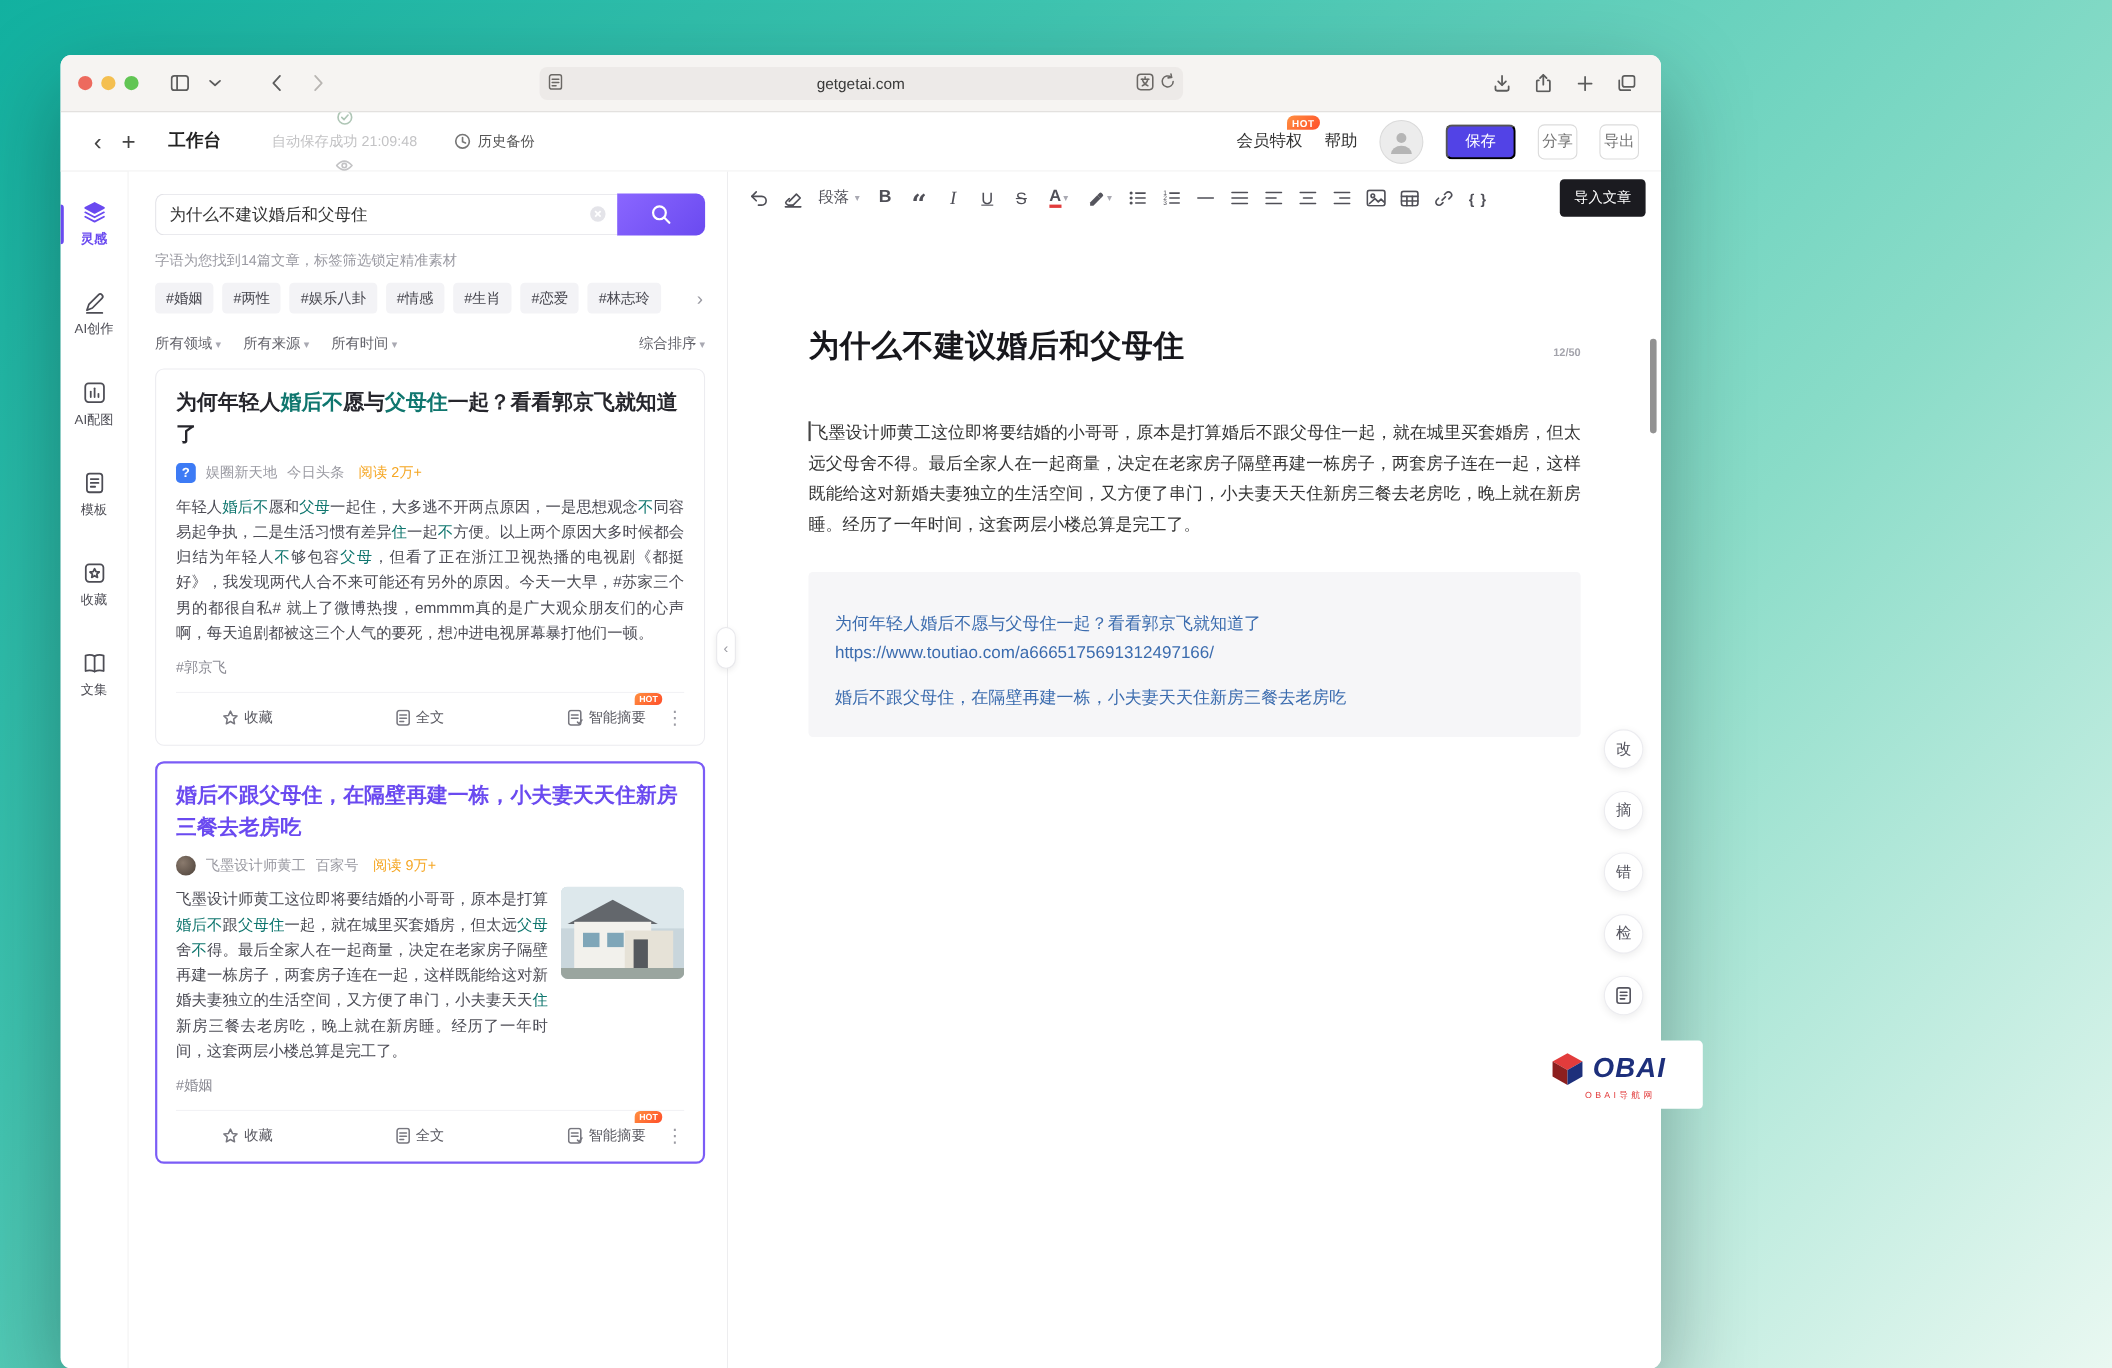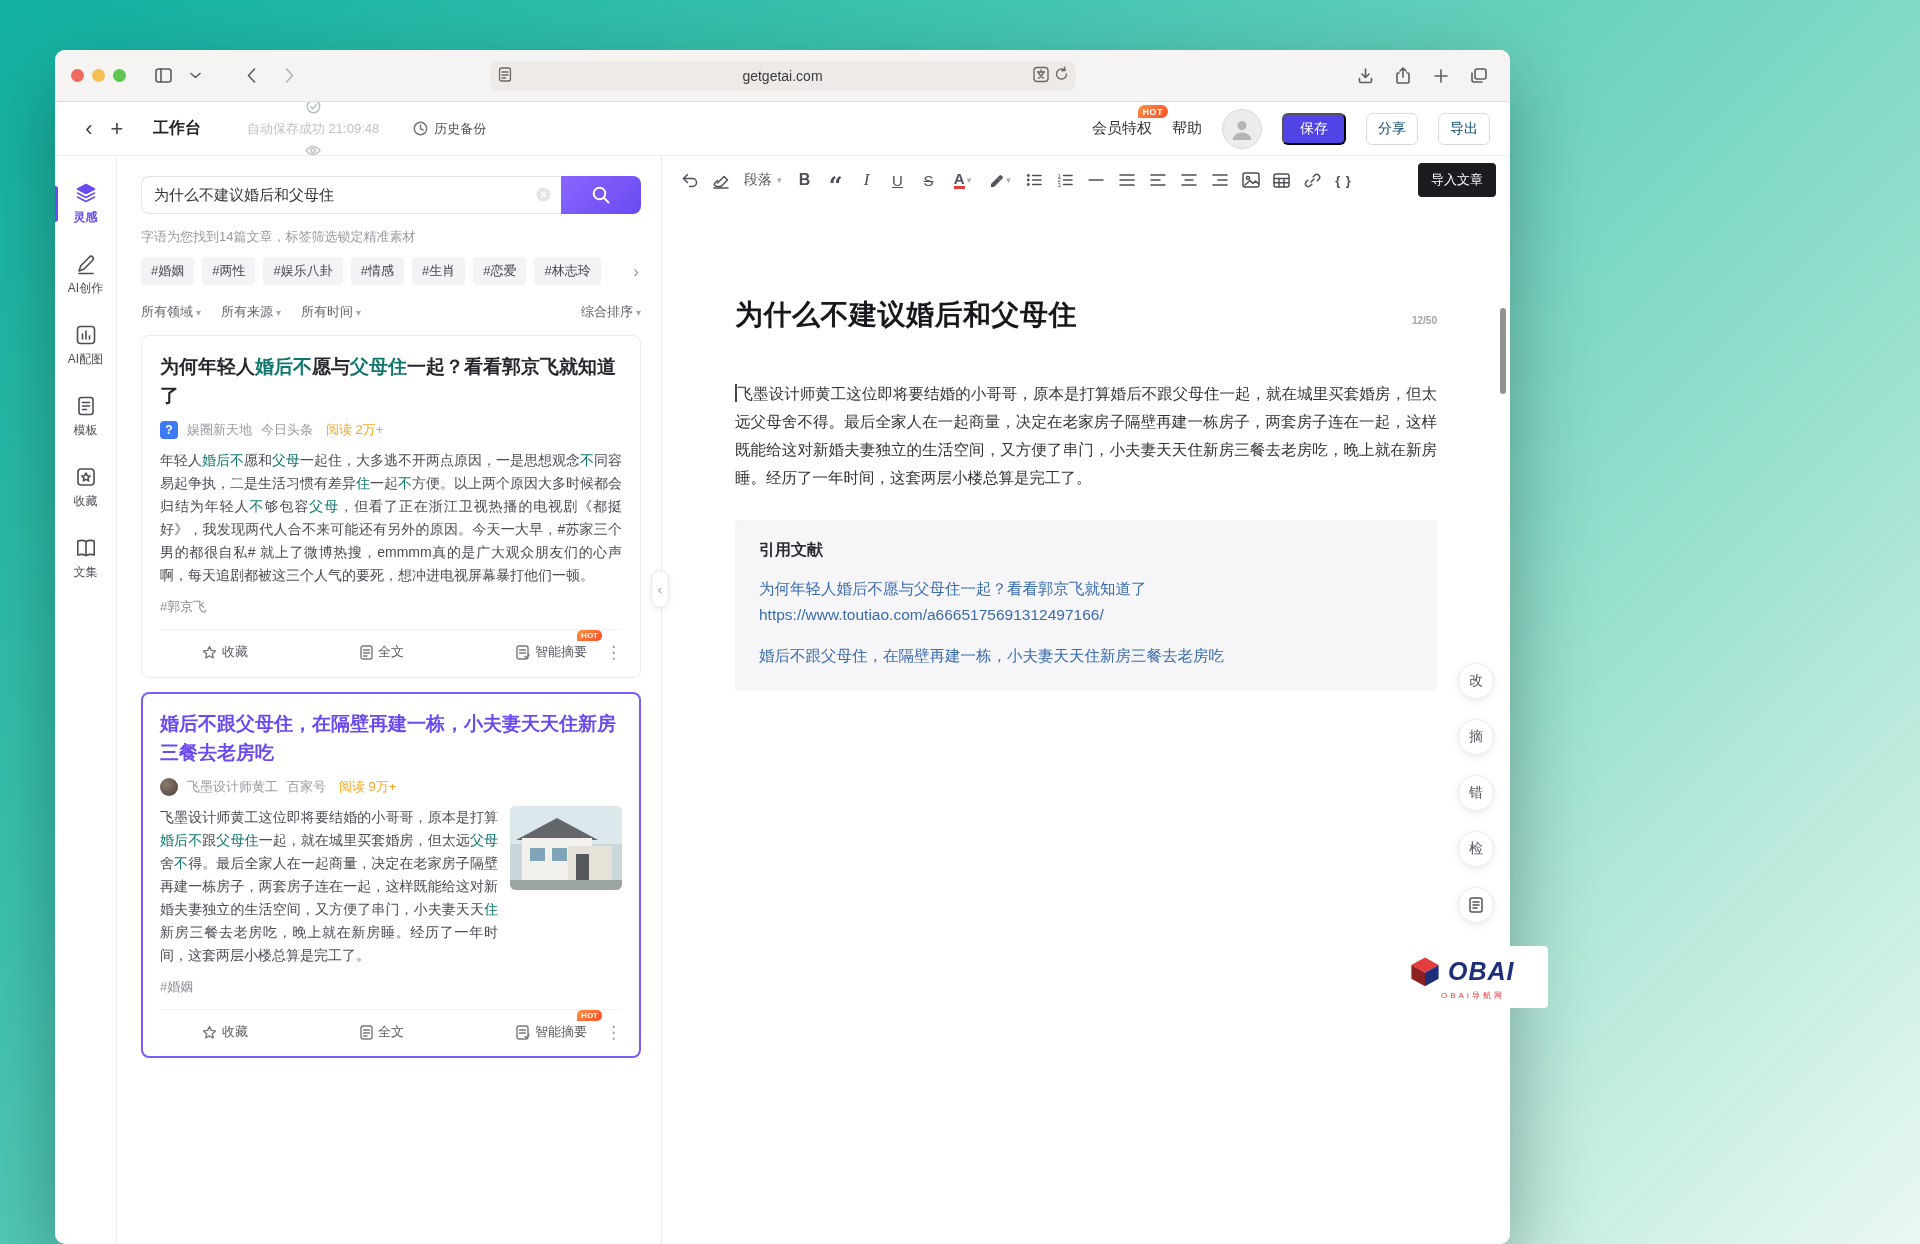--- a/index.html
+++ b/index.html
@@ -48,26 +48,26 @@
   .member { position:relative; font-size:15px; color:#333; }
   .hot-badge { position:absolute; top:-14px; right:-16px;
     background:linear-gradient(135deg,#FF9040,#FF4E2A); color:#fff; font-size:9px; font-weight:700;
     padding:1.5px 5px; border-radius:7px 7px 7px 0; letter-spacing:.5px; }
   .help { font-size:15px; color:#333; }
   .avatar { width:40px; height:40px; border-radius:50%; background:#ECECEC; border:1px solid #DADADA;
     display:flex; align-items:center; justify-content:center; overflow:hidden; }
   .avatar svg { fill:#B5B5B5; }
   .btn { height:32px; border-radius:6px; font-size:14px; display:flex; align-items:center; justify-content:center; }
   .btn-save { width:64px; background:#5243E6; color:#fff; }
-  .btn-ghost { width:52px; background:#fff; border:1px solid #DBDBDB; color:#0c4a6e; }
+  .btn-ghost { width:36px; background:#fff; border:1px solid #DBDBDB; color:#737373; }
   
   .app-body { flex:1; display:flex; min-height:0; position:relative; }
   
   .rail { width:62px; flex:none; border-right:1px solid #F0F0F0; padding-top:26px;
-    display:flex; flex-direction:column; align-items:center; gap:27px; }
+    display:flex; flex-direction:column; align-items:center; gap:38px; }
   .rail-item { display:flex; flex-direction:column; align-items:center; gap:5px; position:relative; width:100%; }
   .rail-item svg { stroke:#4d4d55; fill:none; stroke-width:1.6; stroke-linecap:round; stroke-linejoin:round; }
   .rail-item .rl { font-size:12px; color:#4d4d55; }
   .rail-item.active svg { stroke:#6A4AF0; }
   .rail-item.active .rl { color:#6A4AF0; font-weight:600; }
   .rail-item.active::before { content:""; position:absolute; left:0; top:4px; width:3px; height:36px;
     background:#6A4AF0; border-radius:0 3px 3px 0; }
   
   .left-panel { width:545px; flex:none; border-right:1px solid #EBEBEE; padding:20px 20px 20px 24px;
     overflow:hidden; background:#fff; }
@@ -606,21 +606,20 @@
         <button class="import-btn">导入文章</button>
       </div>
 
       <div class="editor-scroll">
         <div class="doc-title-row">
           <span class="doc-title">为什么不建议婚后和父母住</span>
           <span class="counter">12/50</span>
         </div>
         <div class="doc-para"><span class="caret-bar"></span><span>飞墨设计师黄工这位即将要结婚的小哥哥，原本是打算婚后不跟父母住一起，就在城里买套婚房，但太远父母舍不得。最后全家人在一起商量，决定在老家房子隔壁再建一栋房子，两套房子连在一起，这样既能给这对新婚夫妻独立的生活空间，又方便了串门，小夫妻天天住新房三餐去老房吃，晚上就在新房睡。经历了一年时间，这套两层小楼总算是完工了。</span></div>
         <div class="citation">
-          <div class="cit-header">引用文献</div>
           <div class="cit-item">
             <div class="cit-title">为何年轻人婚后不愿与父母住一起？看看郭京飞就知道了</div>
             <div class="cit-url">https://www.toutiao.com/a6665175691312497166/</div>
           </div>
           <div class="cit-item">
             <div class="cit-title">婚后不跟父母住，在隔壁再建一栋，小夫妻天天住新房三餐去老房吃</div>
           </div>
         </div>
       </div>
     </div>

